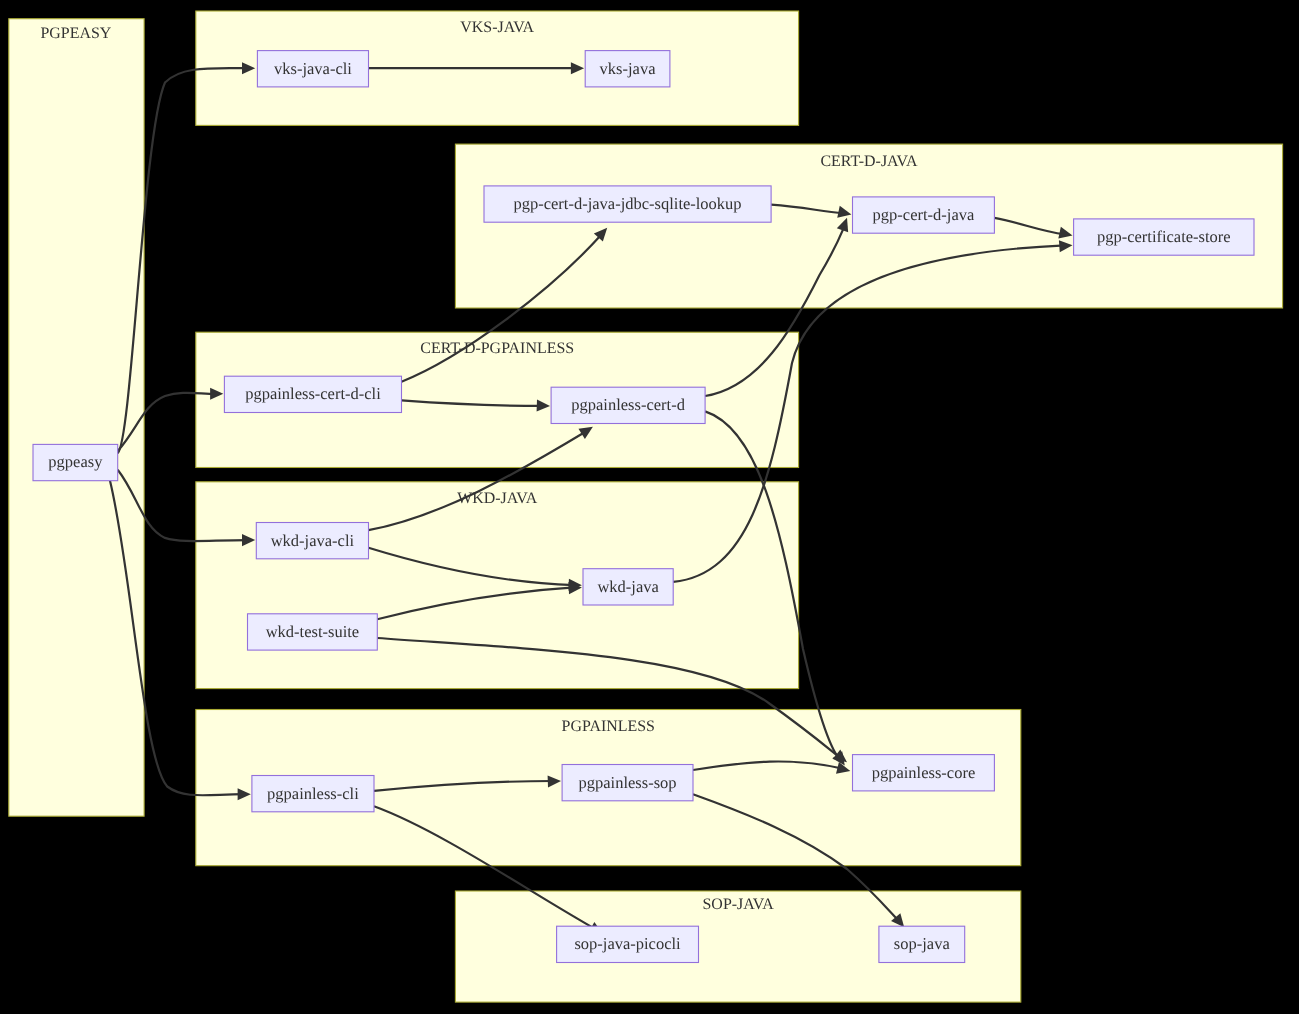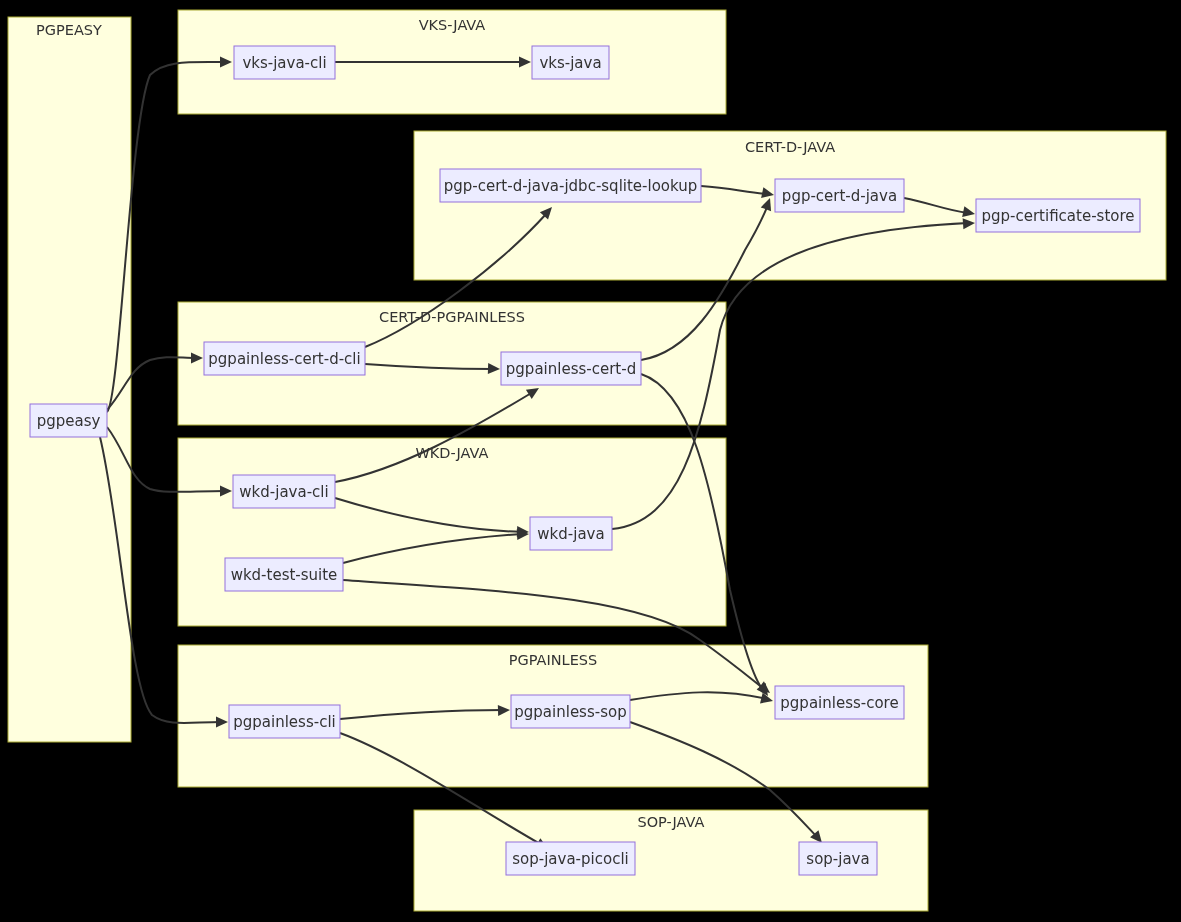--- a/index.html
+++ b/index.html
@@ -1,17 +1,17 @@
 <!DOCTYPE html>
 <html><head>
 <meta charset="utf-8">
 <style>
   html,body{margin:0;padding:0;background:#000;}
   body{width:1181px;height:922px;overflow:hidden;font-family:"DejaVu Sans","Liberation Sans",sans-serif;}
-  #diagram{position:relative;width:1181px;height:922px;background:#000;}
+  #diagram{position:relative;width:1181px;height:922px;background:#000;font-family:Liberation Serif, serif;}
   svg{position:absolute;top:0;left:0;width:1181px;height:922px;}
   .cluster-rect{fill:#ffffde;stroke:#aaaa33;stroke-width:1px;}
   .cluster-label{font-size:14.5px;fill:#333;text-anchor:middle;dominant-baseline:middle;}
   .node-rect{fill:#ececff;stroke:#9370db;stroke-width:1px;}
   .node-label{font-size:15px;fill:#333;text-anchor:middle;dominant-baseline:middle;}
   .edge-path{fill:none;stroke:#333333;stroke-width:2px;}
   .arrow-head{fill:#333333;stroke:none;}
 </style>
 </head>
 <body>

